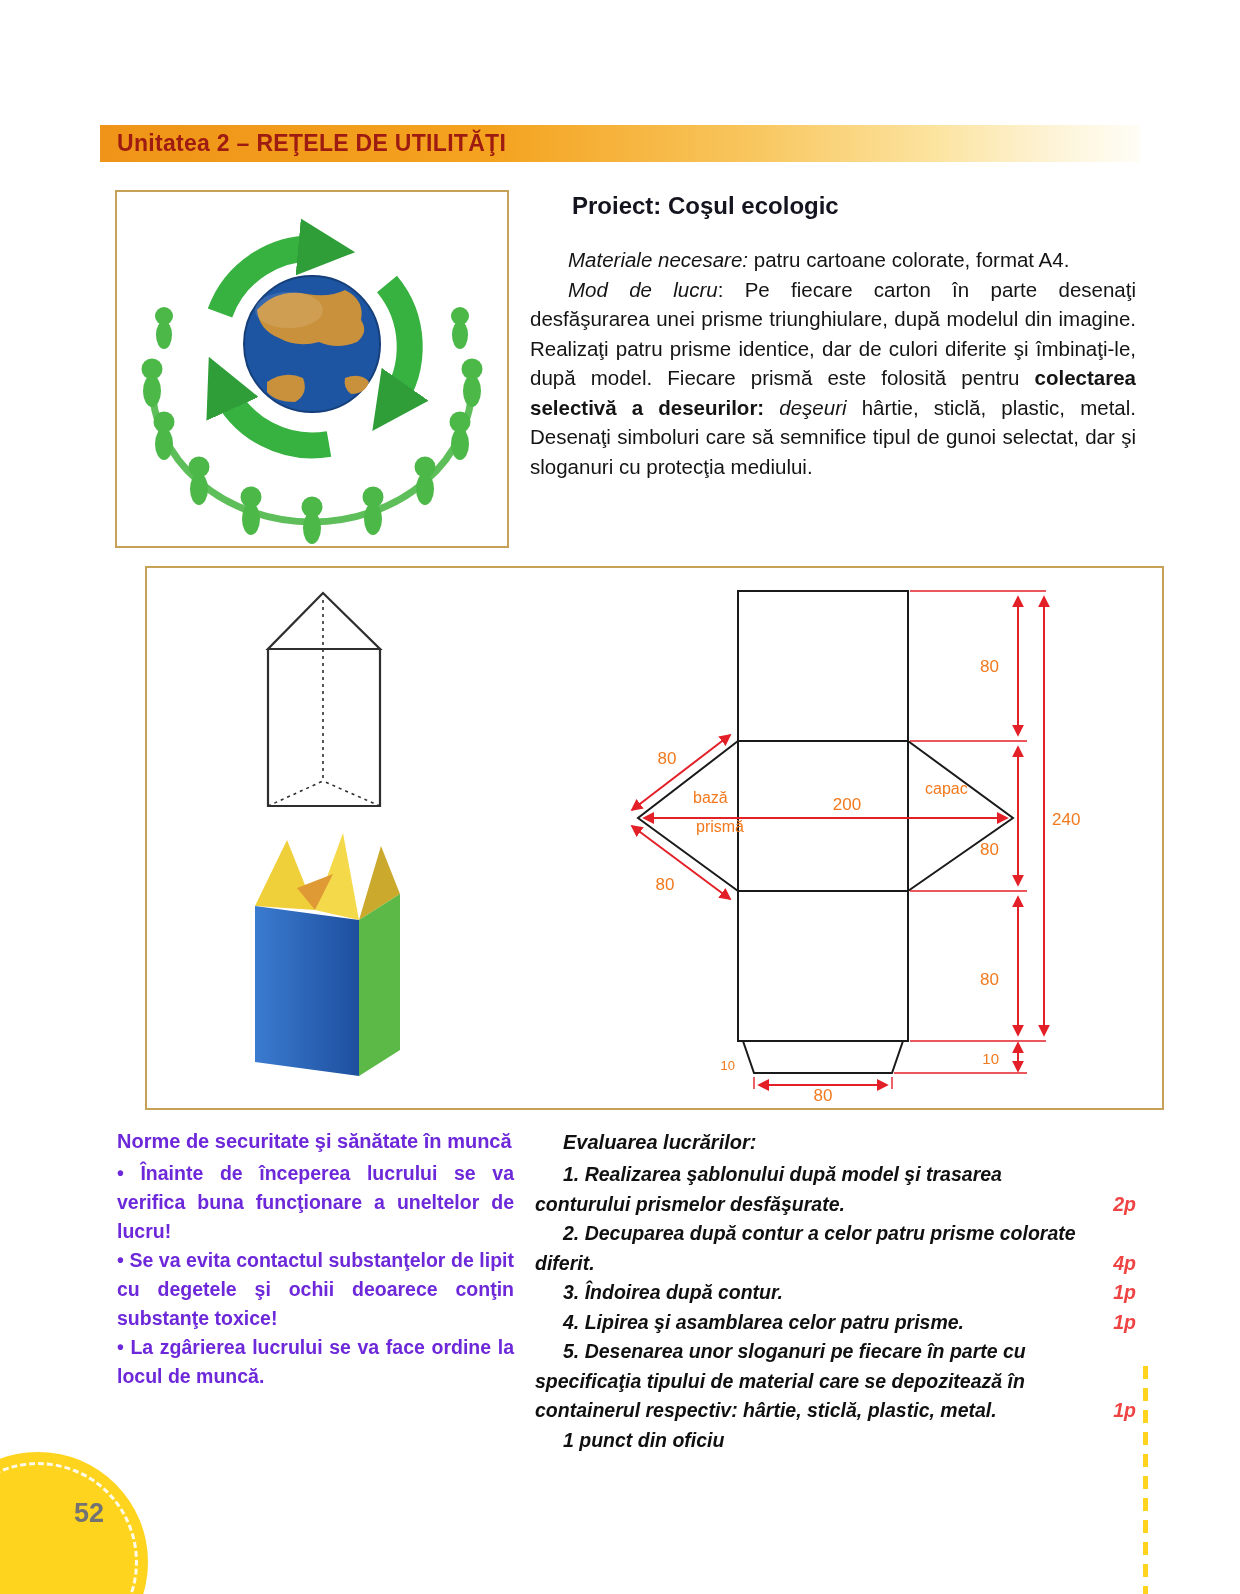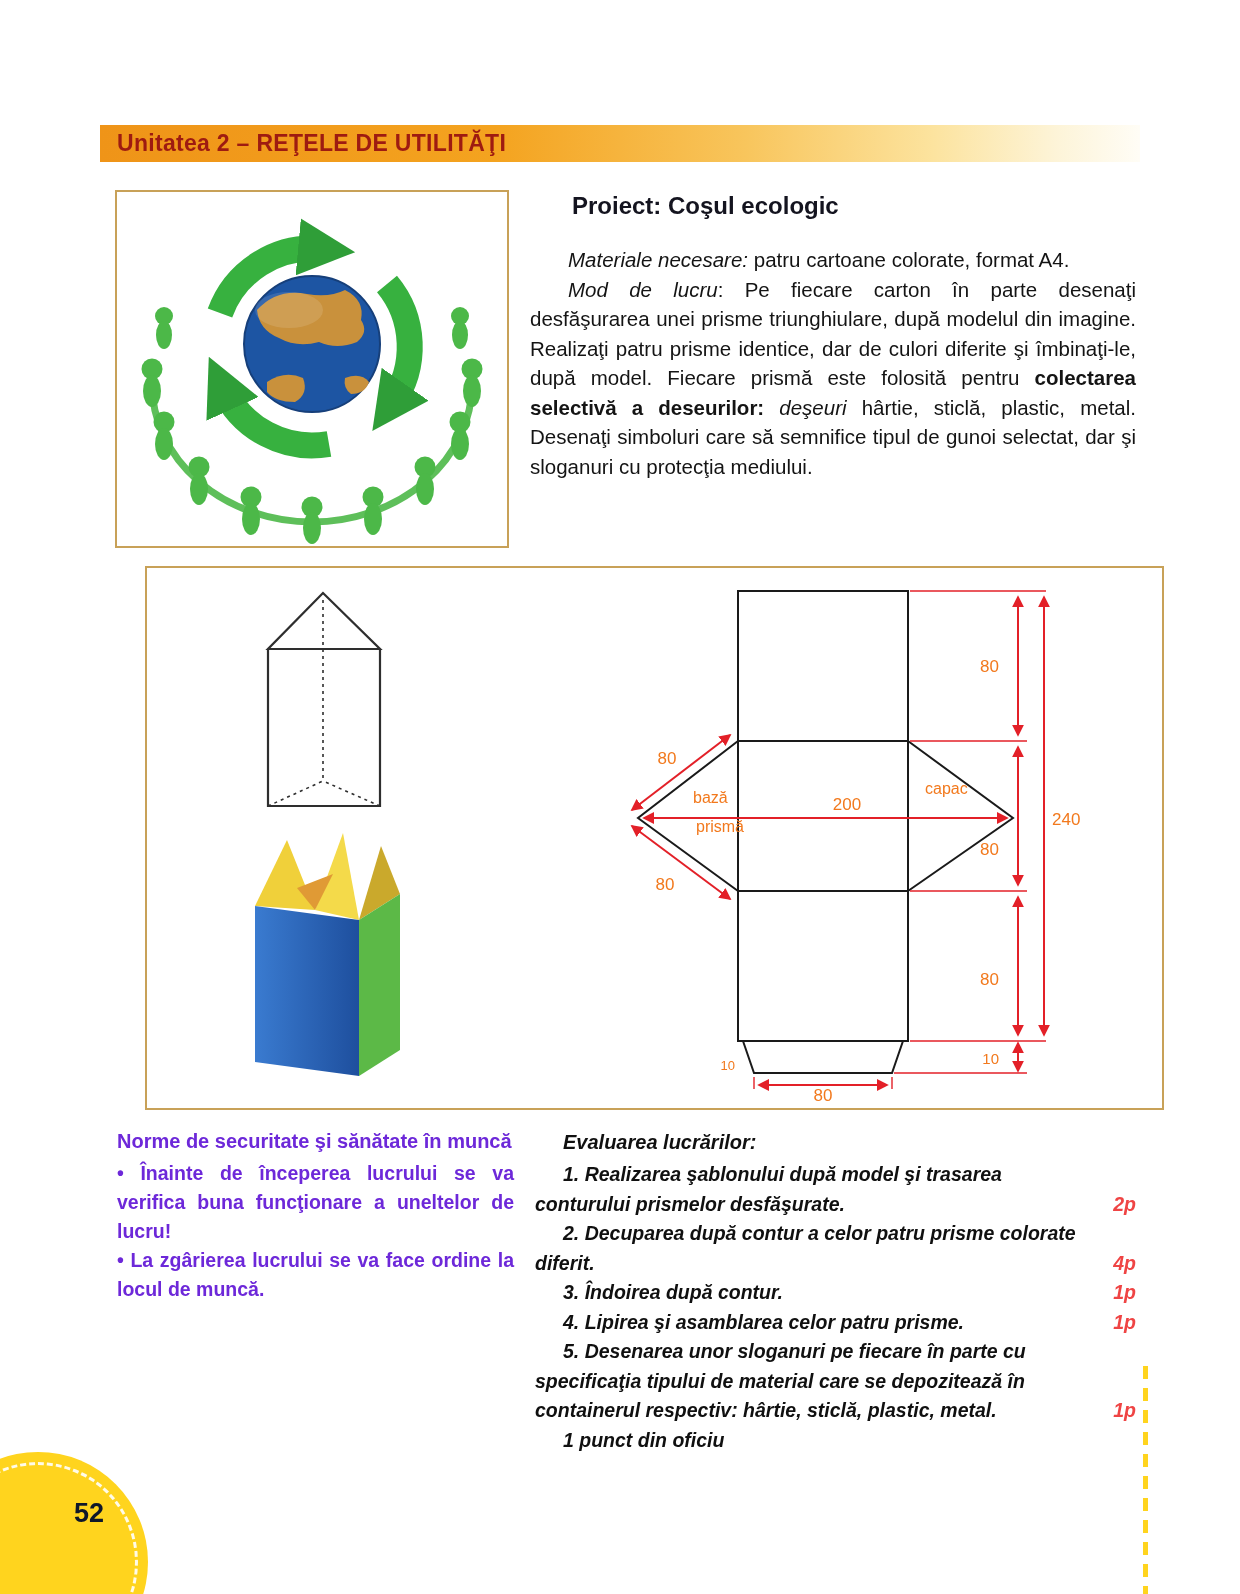--- a/index.html
+++ b/index.html
@@ -34,21 +34,21 @@
   
   .eval { position:absolute; left:535px; top:1131px; width:601px; font-style:italic; color:#101010; }
   .eval .eval-title { font-size:20px; font-weight:bold; padding-left:28px; margin-bottom:6px; }
   .eval-item { position:relative; font-size:19.5px; font-weight:bold; line-height:29.5px; text-indent:28px; padding-right:46px; }
   .eval-item .pts { position:absolute; right:0; bottom:0; color:#ef4444; text-indent:0; }
   .eval-footer { font-size:19.5px; font-weight:bold; padding-left:28px; margin-top:3px; }
 
   
   .pagenum-circle { position:absolute; left:-72px; top:1452px; width:220px; height:220px; border-radius:50%; background:#ffd41e; }
   .pagenum-ring   { position:absolute; left:-62px; top:1462px; width:200px; height:200px; border-radius:50%; border:3px dashed rgba(255,255,255,.9); }
-  .pagenum { position:absolute; left:74px; top:1498px; font-size:27px; font-weight:bold; color:#0f172a; }
+  .pagenum { position:absolute; left:74px; top:1498px; font-size:27px; font-weight:bold; color:#737373; }
 
   
   .right-dash { position:absolute; left:1143px; top:1366px; width:5px; height:228px;
     background:repeating-linear-gradient(180deg,#ffd41e 0 13px, transparent 13px 22px); }
 
   svg text { font-family:"Liberation Sans", sans-serif; }
 </style>
 </head>
 <body>
 
@@ -216,20 +216,21 @@
         <text x="546" y="235" text-anchor="start" font-size="16">bază</text>
         <text x="549" y="264" text-anchor="start" font-size="16">prismă</text>
         <text x="778" y="226" text-anchor="start" font-size="16">capac</text>
       </g>
     </svg>
   </div>
 
   <div class="safety">
     <div class="safety-title">Norme de securitate şi sănătate în muncă</div>
     <p>• Înainte de începerea lucrului se va verifica buna funcţionare a uneltelor de lucru!</p>
+    <p>• Se va evita contactul substanţelor de lipit cu degetele şi ochii deoarece conţin substanţe toxice!</p>
     <p>• La zgârierea lucrului se va face ordine la locul de muncă.</p>
   </div>
 
   <div class="eval">
     <div class="eval-title">Evaluarea lucrărilor:</div>
     <div class="eval-item"><span>1. Realizarea şablonului după model şi trasarea conturului prismelor desfăşurate.</span><span class="pts">2p</span></div>
     <div class="eval-item"><span>2. Decuparea după contur a celor patru prisme colorate diferit.</span><span class="pts">4p</span></div>
     <div class="eval-item"><span>3. Îndoirea după contur.</span><span class="pts">1p</span></div>
     <div class="eval-item"><span>4. Lipirea şi asamblarea celor patru prisme.</span><span class="pts">1p</span></div>
     <div class="eval-item"><span>5. Desenarea unor sloganuri pe fiecare în parte cu specificaţia tipului de material care se depozitează în containerul respectiv: hârtie, sticlă, plastic, metal.</span><span class="pts">1p</span></div>

